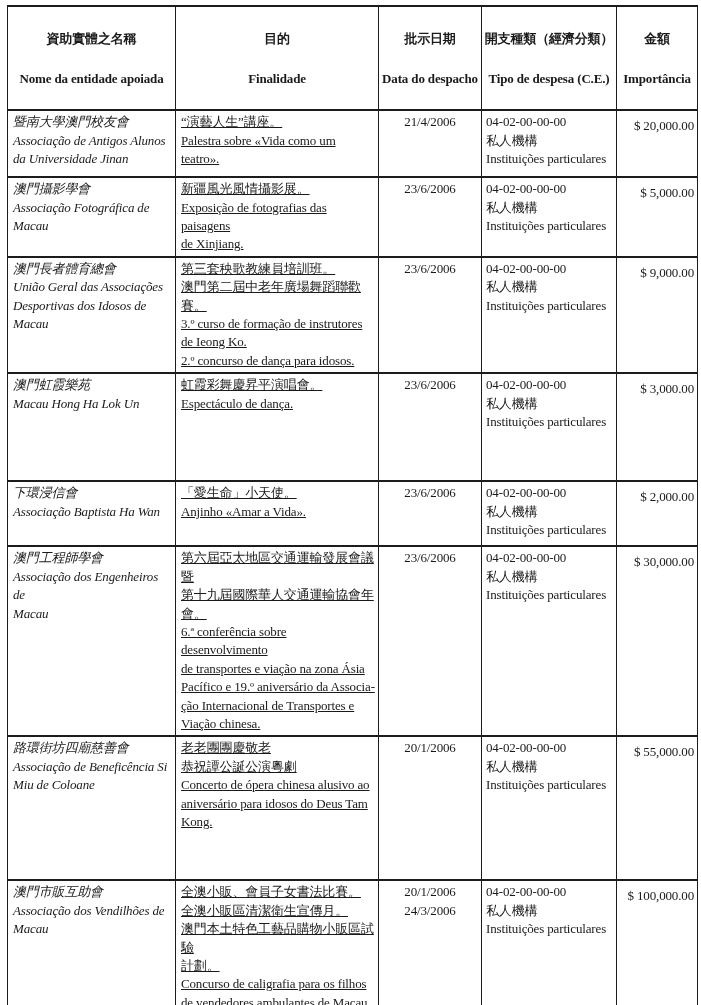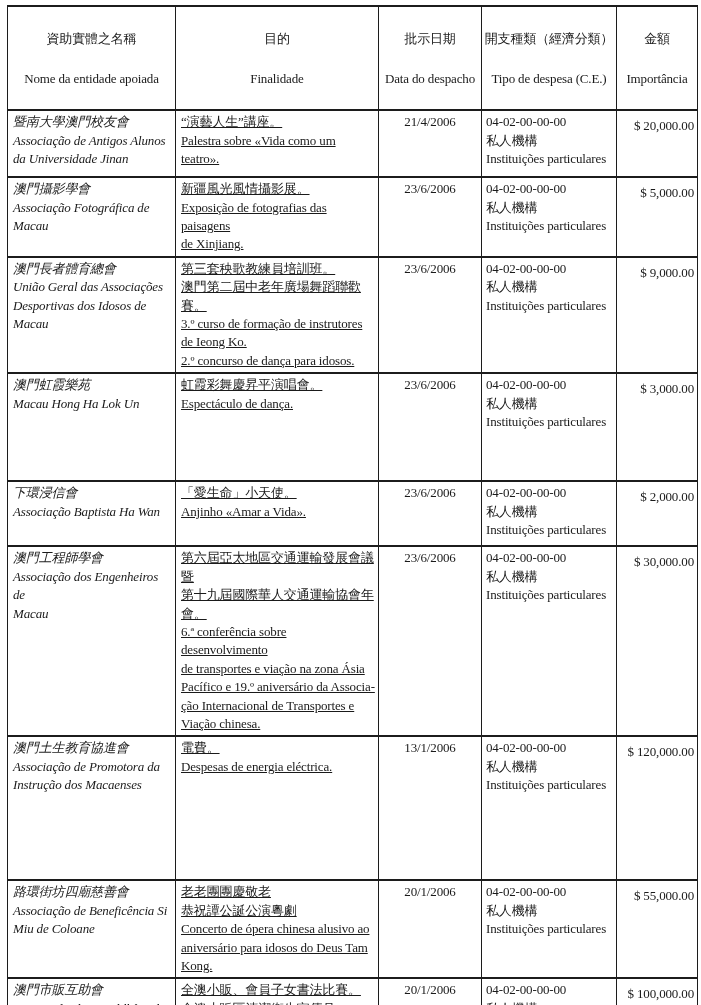--- a/index.html
+++ b/index.html
@@ -34,21 +34,21 @@
     border-top: 2px solid #1c1c1c;
     border-bottom: 2px solid #1c1c1c;
     vertical-align: top;
     font-size: 13px;
     line-height: 18.4px;
     letter-spacing: -0.15px;
     white-space: pre-line;
     overflow: hidden;
   }
   thead th {
-    font-weight: normal;
+    font-weight: bold;
     text-align: center;
     padding: 3px 1px 2px 1px;
     height: 48px;
     vertical-align: middle;
     margin-top: 43px;
   }
   thead th div { line-height: 21px; }
 
   td.entity  { text-align: left;  padding: 2px 2px 2px 5px; font-style: italic; }
   td.purpose { text-align: left;  padding: 2px 2px 2px 5px; text-decoration: underline; }
@@ -184,32 +184,20 @@
 Pacífico e 19.º aniversário da Associa-
 ção Internacional de Transportes e
 Viação chinesa.</td>
     <td class="date">23/6/2006</td>
     <td class="etype">04-02-00-00-00
 私人機構
 Instituições particulares</td>
     <td class="amount">$ 30,000.00</td>
   </tr>
 
-  <tr>
-    <td class="entity">澳門土生教育協進會
-Associação de Promotora da
-Instrução dos Macaenses</td>
-    <td class="purpose">電費。
-Despesas de energia eléctrica.</td>
-    <td class="date">13/1/2006</td>
-    <td class="etype">04-02-00-00-00
-私人機構
-Instituições particulares</td>
-    <td class="amount">$ 120,000.00</td>
-  </tr>
 
   <tr>
     <td class="entity">路環街坊四廟慈善會
 Associação de Beneficência Si
 Miu de Coloane</td>
     <td class="purpose">老老團團慶敬老
 恭祝譚公誕公演粵劇
 Concerto de ópera chinesa alusivo ao
 aniversário para idosos do Deus Tam
 Kong.</td>

